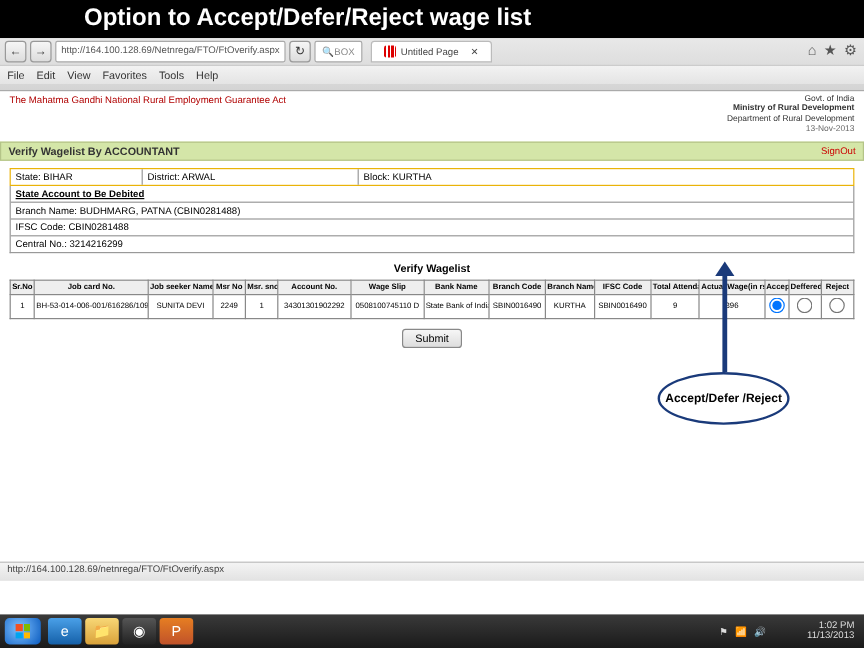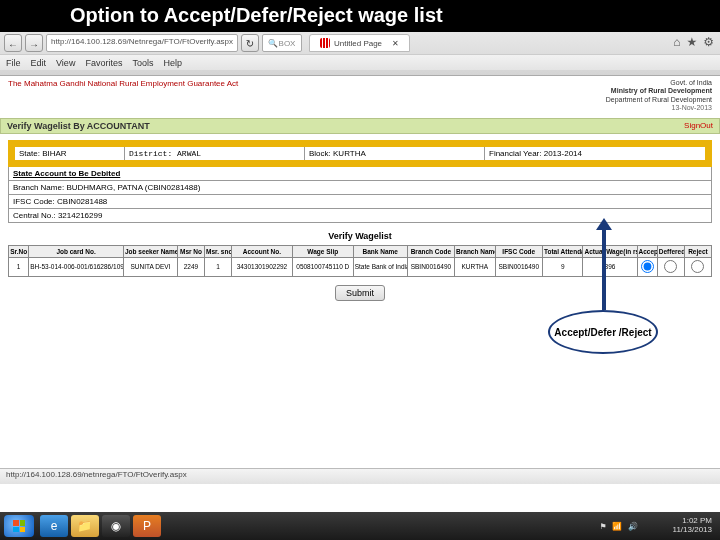--- a/index.html
+++ b/index.html
@@ -25,25 +25,25 @@
   .page-header .right .l1 { color: #333; }
   .page-header .right .l2 { color: #333; font-weight: bold; }
   .page-header .right .date { color: #666; }
 
   .page-subbar { background: #d4e6a8; border: 1px solid #b4c488; height: 16px; display: flex; align-items: center; justify-content: space-between; padding: 0 6px; font-size: 9px; color: #333; }
   .page-subbar .title { font-weight: bold; }
   .page-subbar .signout { color: #c00; font-size: 8px; }
 
   .content { padding: 6px 8px; }
 
-  .filter-row { display: flex; border: 7px solid #eab308; font-size: 8px; }
+  .filter-row { display: flex; border: 1px solid #eab308; font-size: 8px; }
   .filter-row > div { border-right: 1px solid #999; padding: 2px 4px; }
   .filter-row > div:last-child { border-right: none; }
   .filter-row .c1 { flex: 0 0 110px; }
-  .filter-row .c2 { flex: 0 0 180px; font-family: Liberation Mono, monospace; }
+  .filter-row .c2 { flex: 0 0 180px; }
   .filter-row .c3 { flex: 0 0 180px; }
   .filter-row .c4 { flex: 1; }
 
   .acct-box { border: 1px solid #999; border-top: none; font-size: 8px; }
   .acct-box .hd { text-decoration: underline; font-weight: bold; padding: 2px 4px; border-bottom: 1px solid #999; }
   .acct-box .ln { padding: 2px 4px; border-bottom: 1px solid #999; }
   .acct-box .ln:last-child { border-bottom: none; }
 
   .section-title { text-align: center; font-weight: bold; font-size: 9px; margin: 8px 0 4px 0; }
 
@@ -143,21 +143,20 @@
   <div class="page-subbar">
     <span class="title">Verify Wagelist By ACCOUNTANT</span>
     <span class="signout">SignOut</span>
   </div>
 
   <div class="content">
     <div class="filter-row">
       <div class="c1"><span>State:</span> <span>BIHAR</span></div>
       <div class="c2"><span>District:</span> <span>ARWAL</span></div>
       <div class="c3"><span>Block:</span> <span>KURTHA</span></div>
-      <div class="c4"><span>Financial Year:</span> <span>2013-2014</span></div>
     </div>
 
     <div class="acct-box">
       <div class="hd">State Account to Be Debited</div>
       <div class="ln"><span>Branch Name:</span> <span>BUDHMARG, PATNA (CBIN0281488)</span></div>
       <div class="ln"><span>IFSC Code:</span> <span>CBIN0281488</span></div>
       <div class="ln"><span>Central No.:</span> <span>3214216299</span></div>
     </div>
 
     <div class="section-title">Verify Wagelist</div>

